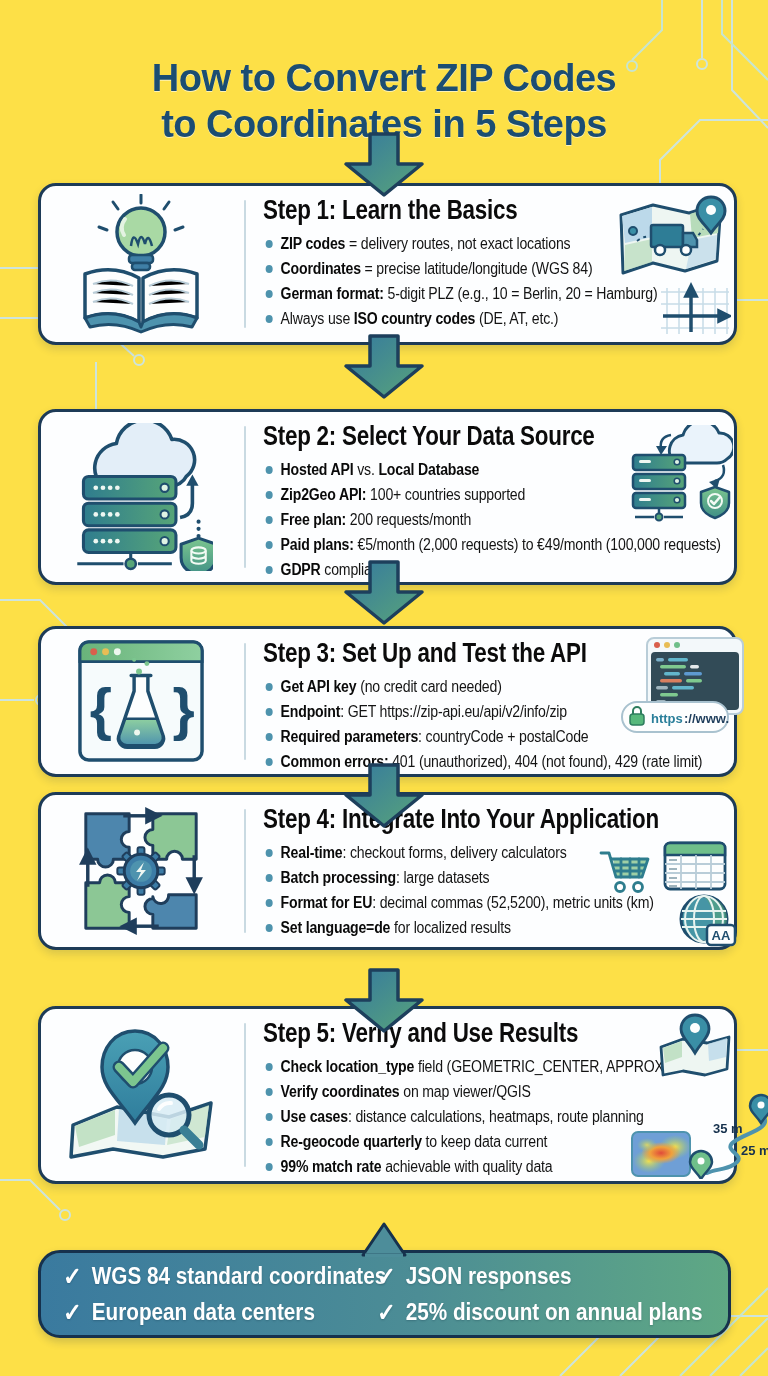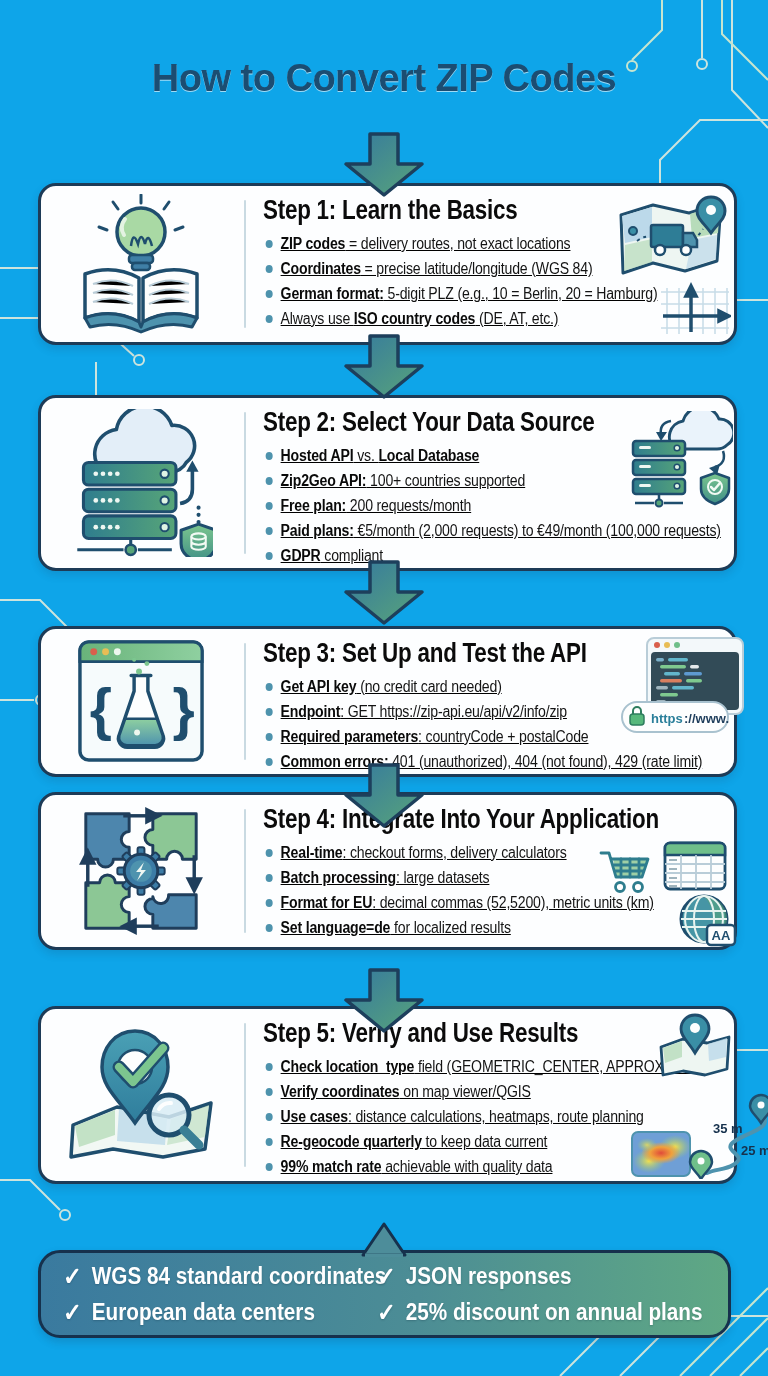--- a/index.html
+++ b/index.html
@@ -1,30 +1,30 @@
 <!DOCTYPE html>
 <html><head>
 <meta charset="utf-8">
 <style>
   html,body{margin:0;padding:0;}
   body{font-family:"Liberation Sans",sans-serif;background:#dfeef2;}
-  .canvas{position:relative;width:768px;height:1376px;margin:0 auto;background:#0ea5e9;overflow:hidden;}
+  .canvas{position:relative;width:768px;height:1376px;margin:0 auto;background:#fde047;overflow:hidden;}
   .bg-circuit{position:absolute;left:0;top:0;width:768px;height:1376px;}
   .page-title{position:absolute;left:0;top:30px;width:768px;text-align:center;
     font-size:38px;line-height:46px;font-weight:bold;letter-spacing:-0.5px;color:#1b4d72;
     text-shadow:0 1px 0 rgba(255,255,255,.6);}
   .arrow{position:absolute;left:342px;width:84px;height:66px;z-index:5;}
   .card{position:absolute;left:38px;width:693px;background:#fdfeff;border:3px solid #1d3b57;
     border-radius:18px;box-shadow:0 4px 8px rgba(23,52,82,.16);z-index:2;}
   .icon-area{position:absolute;left:0;top:0;bottom:0;width:200px;display:flex;align-items:center;justify-content:center;}
   .divider{position:absolute;left:203px;top:14px;bottom:14px;width:2px;background:#c9dae2;border-radius:2px;}
   .text-area{position:absolute;left:222px;top:8px;right:6px;}
   .step-title{margin:0 0 6px 0;font-size:28px;line-height:31px;font-weight:bold;color:#0b0b0b;
     white-space:nowrap;transform:scaleX(.8);transform-origin:0 50%;letter-spacing:-0.3px;}
-  ul.bullets{margin:0;padding:0;list-style:none;text-decoration:underline;}
+  ul.bullets{margin:0;padding:0;list-style:none;}
   ul.bullets li{position:relative;padding-left:20px;font-size:16px;line-height:25px;color:#141414;
     white-space:nowrap;transform:scaleX(.88);transform-origin:0 50%;letter-spacing:-0.2px;}
   ul.bullets li b{font-weight:bold;color:#0a0a0a;}
   ul.bullets li::before{content:"";position:absolute;left:3px;top:9px;width:8px;height:8px;border-radius:50%;background:#4e93ad;}
   .right-icon{position:absolute;z-index:3;}
   .footer{position:absolute;left:38px;top:1250px;width:693px;height:88px;border:3px solid #16314d;border-radius:22px;
     background:linear-gradient(90deg,#3a7a9f 0%,#4c8d95 55%,#5fa884 100%);z-index:4;
     box-shadow:0 4px 8px rgba(23,52,82,.2);display:flex;align-items:center;padding:0;box-sizing:border-box;}
   .footer-notch{position:absolute;left:361px;top:1219px;z-index:6;}
   .footer-cols{display:flex;width:100%;padding:0 10px 0 22px;box-sizing:border-box;}
@@ -113,20 +113,21 @@
       <path d="M710 1376 L768 1318"></path>
       <path d="M740 1376 L768 1348"></path>
       <path d="M768 80 L722 34 V0"></path>
       <path d="M662 0 V30 L632 60"></path>
         <circle cx="632" cy="66" r="5"></circle>
     </g>
   </svg>
 
   <h1 class="page-title">
     <span>How to Convert ZIP Codes</span><br>
+    <span>to Coordinates in 5 Steps</span>
   </h1>
 
   <svg class="arrow" style="top:132px">
       <use href="#block-arrow"></use>
     </svg>
   <svg class="arrow" style="top:334px">
       <use href="#block-arrow"></use>
     </svg>
   <svg class="arrow" style="top:560px">
       <use href="#block-arrow"></use>
@@ -195,21 +196,21 @@
       </g>
       <g stroke="#1f4e6e" stroke-width="3.5" fill="#1f4e6e">
         <path d="M4 34 H62" fill="none"></path>
           <polygon points="70,34 60,29 60,39"></polygon>
         <path d="M32 50 V12" fill="none"></path>
           <polygon points="32,4 27,14 37,14"></polygon>
       </g>
     </svg>
   </section>
 
-  <section class="card" style="top:395px;height:170px">
+  <section class="card" style="top:409px;height:170px">
     <div class="icon-area">
       <svg width="144" height="148" viewBox="0 0 140 144">
         <path d="M36 64 a24 24 0 0 1 10 -44 a28 28 0 0 1 54 -4 a20 20 0 0 1 14 36 q-4 8 -16 10 Z" fill="#e3eef8" stroke="#1f4e6e" stroke-width="3.5" stroke-linejoin="round"></path>
         <g>
           <rect x="14" y="52" width="90" height="22" rx="5" fill="url(#srvGrad)" stroke="#1f4e6e" stroke-width="3"></rect>
           <rect x="14" y="78" width="90" height="22" rx="5" fill="url(#srvGrad)" stroke="#1f4e6e" stroke-width="3"></rect>
           <rect x="14" y="104" width="90" height="22" rx="5" fill="url(#srvGrad)" stroke="#1f4e6e" stroke-width="3"></rect>
           <g fill="#eef7f2">
             <circle cx="26" cy="63" r="2.3"></circle>
               <circle cx="33" cy="63" r="2.3"></circle>

